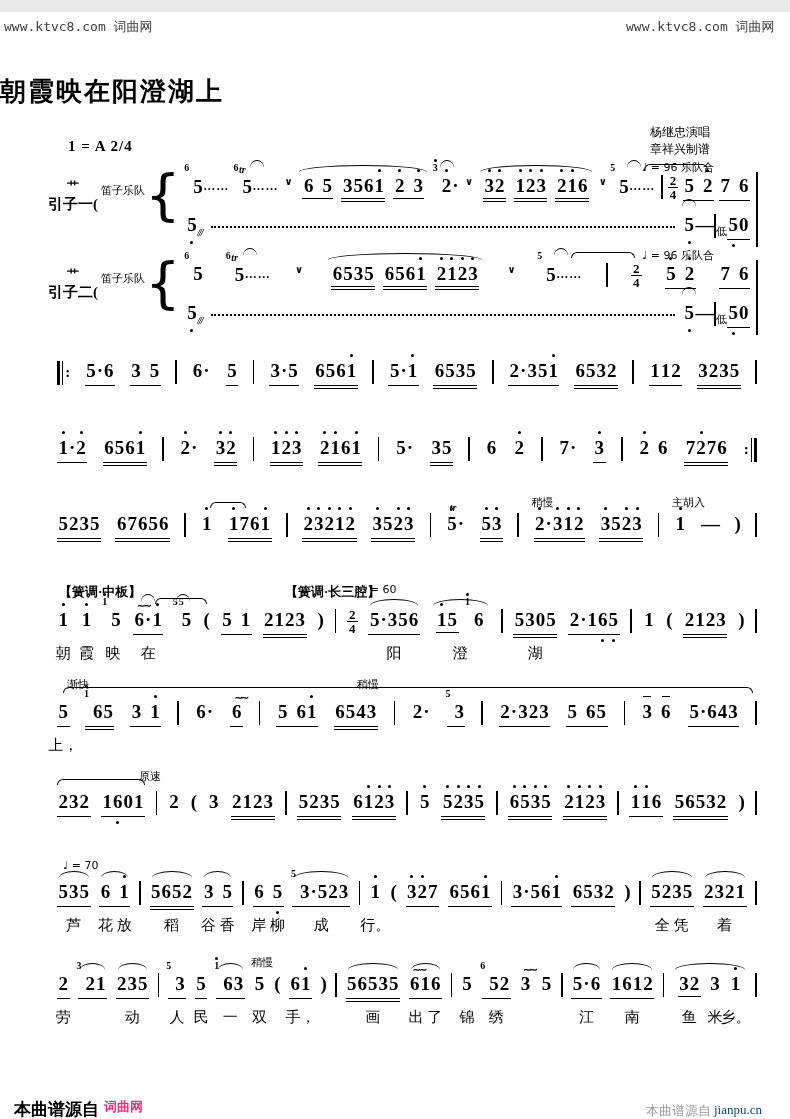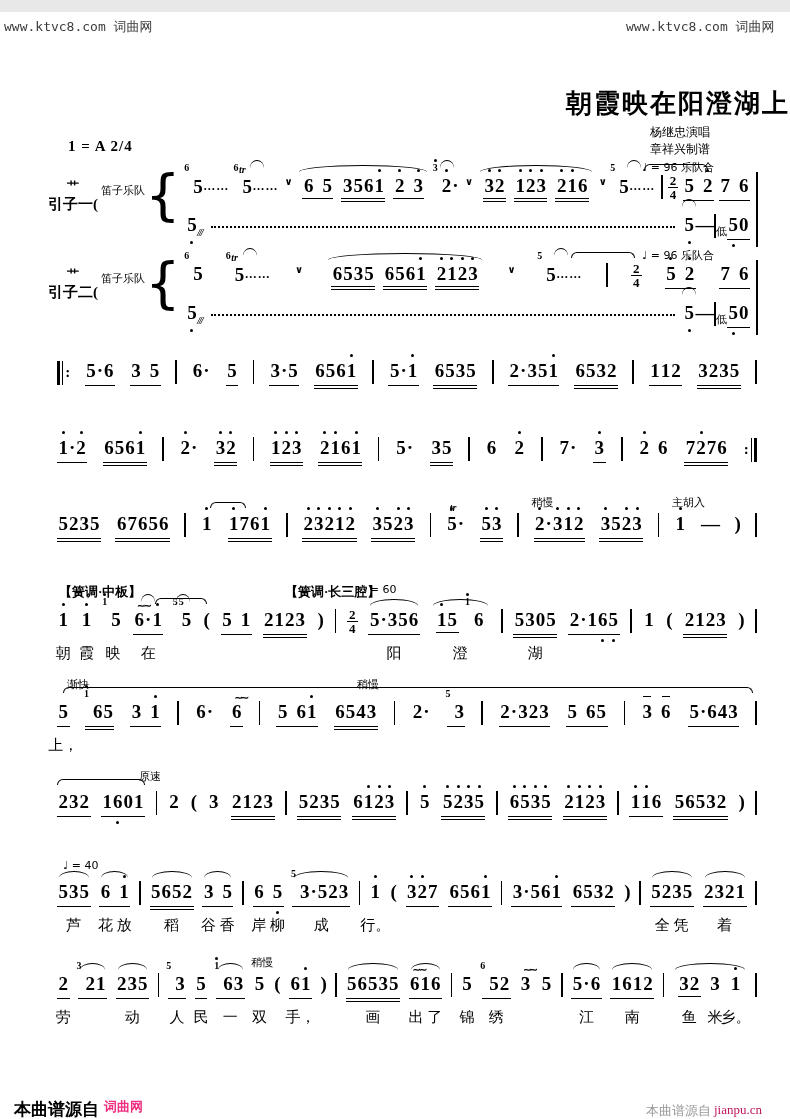--- a/index.html
+++ b/index.html
@@ -1,21 +1,21 @@
 <!DOCTYPE html>
 <html><head>
 <meta charset="utf-8">
 <style>
 html,body{margin:0;padding:0;background:#e8e8e8}
 .page{position:relative;width:790px;height:1119px;background:#fff;overflow:hidden;margin:12px auto;
   font-family:"Liberation Serif",serif;color:#000}
 .wm{position:absolute;top:6px;font-family:"DejaVu Sans Mono",monospace;font-size:13px;color:#3c3c3c;white-space:nowrap}
 .wml{left:4px}
 .wmr{left:626px;width:164px;overflow:hidden}
-.title{position:absolute;top:74px;left:0;width:100%;text-align:right;font-size:26px;font-weight:bold;margin:0;letter-spacing:2px}
+.title{position:absolute;top:62px;left:0;width:100%;text-align:left;font-size:26px;font-weight:bold;margin:0;letter-spacing:2px}
 .subtitle{position:absolute;top:101px;left:0;width:100%;text-align:center;font-size:13px}
 .credits{position:absolute;top:112px;left:650px;font-size:12px;line-height:1.45}
 .keysig{position:absolute;top:126px;left:68px;font-size:15px;font-weight:bold;letter-spacing:1px}
 .pagenum{position:absolute;top:1035px;left:0;width:100%;text-align:center;font-size:12px}
 .fsrc{position:absolute;top:1086px;left:14px;font-size:17px;font-weight:bold}
 .fsite{position:absolute;top:1086px;left:104px;font-size:13px;font-weight:bold}
 .frgray{position:absolute;top:1090px;left:646px;font-size:13px}
 .frpink{position:absolute;top:1090px;left:714px;font-size:13px}
 .bstrip{position:absolute;top:1112px;left:0;width:478px;height:7px;background:#000}
 
@@ -240,21 +240,21 @@
         <div class="bl"></div>
         <span class="grp u2"><span class="nch">6<i class="hd"></i></span><span class="nch">5<i class="hd"></i></span><span class="nch">3<i class="hd"></i></span><span class="nch">5<i class="hd"></i></span></span>
         <span class="grp u2"><span class="nch">2<i class="hd"></i></span><span class="nch">1<i class="hd"></i></span><span class="nch">2<i class="hd"></i></span><span class="nch">3<i class="hd"></i></span></span>
         <div class="bl"></div>
         <span class="grp u1"><span class="nch">1<i class="hd"></i></span><span class="nch">1<i class="hd"></i></span><span class="nch">6</span></span>
         <span class="grp u2"><span class="nch">5</span><span class="nch">6</span><span class="nch">5</span><span class="nch">3</span><span class="nch">2</span></span>
         <span class="txt">)</span>
         <div class="bl"></div>
       </div>
       <div class="mline" style="top: 868px;">
-        <span class="llabel tmp" style="left: 6px; top: -26px;">♩ = 40</span>
+        <span class="llabel tmp" style="left: 6px; top: -26px;">♩ = 70</span>
         <span class="grp u1"><i class="slur"></i><span class="nch">5</span><span class="nch">3</span><span class="nch">5</span><span class="lyr">芦</span></span>
         <span class="grp u1"><i class="slur"></i><span class="nch">6</span><span class="sp"></span><span class="nch">1<i class="hd"></i></span><span class="lyr">花 放</span></span>
         <div class="bl"></div>
         <span class="grp u2"><i class="slur"></i><span class="nch">5</span><span class="nch">6</span><span class="nch">5</span><span class="nch">2</span><span class="lyr">稻</span></span>
         <span class="grp u1"><i class="slur"></i><span class="nch">3</span><span class="sp"></span><span class="nch">5</span><span class="lyr">谷 香</span></span>
         <div class="bl"></div>
         <span class="grp u1"><span class="nch">6</span><span class="sp"></span><span class="nch">5<i class="ld"></i></span><span class="lyr">岸 柳</span></span>
         <span class="grp u1 hasgr"><i class="slur"></i><span class="grace"><span class="nch">5</span></span><span class="nch">3</span><span class="nch">·</span><span class="nch">5</span><span class="nch">2</span><span class="nch">3</span><span class="lyr">成</span></span>
         <div class="bl"></div>
         <span class="grp"><span class="nch">1<i class="hd"></i></span><span class="lyr">行。</span></span>
@@ -377,15 +377,15 @@
           </div>
           <i class="endbar"></i>
         </div>
       </div>
     </div>
 
 
   <span class="fsrc">本曲谱源自</span>
   <span class="fsite" style="color: rgb(238, 47, 127);">词曲网</span>
   <span class="frgray" style="color: rgb(153, 153, 153);">本曲谱源自</span>
-  <span class="frpink" style="color: #be185d;">jianpu.cn</span>
+  <span class="frpink" style="color: #0c4a6e;">jianpu.cn</span>
   <div class="bstrip"></div>
 </div>
 
 </body></html>

